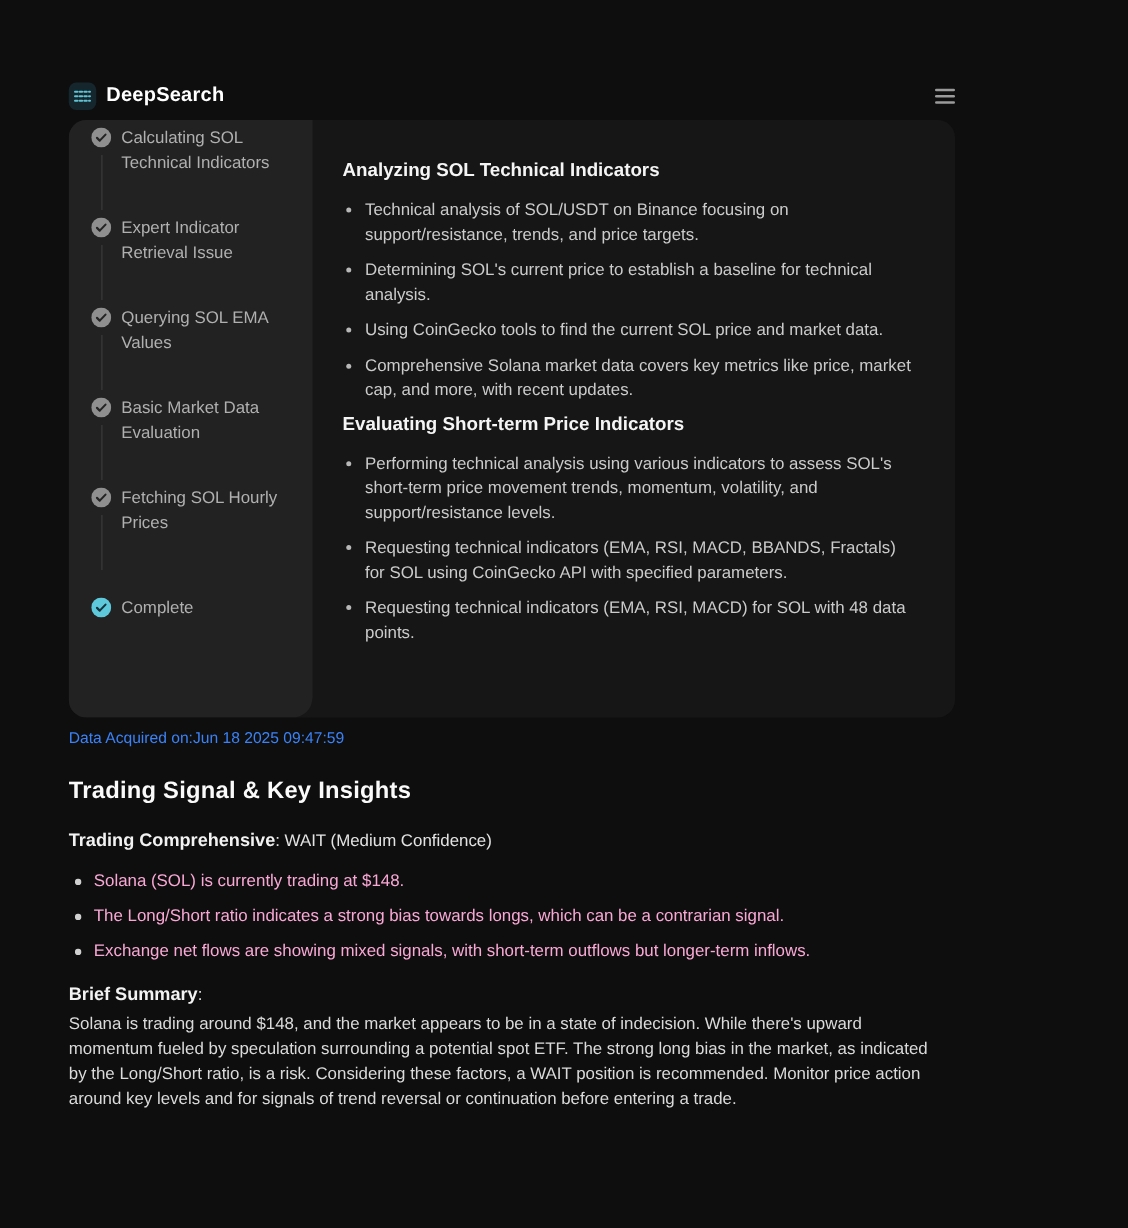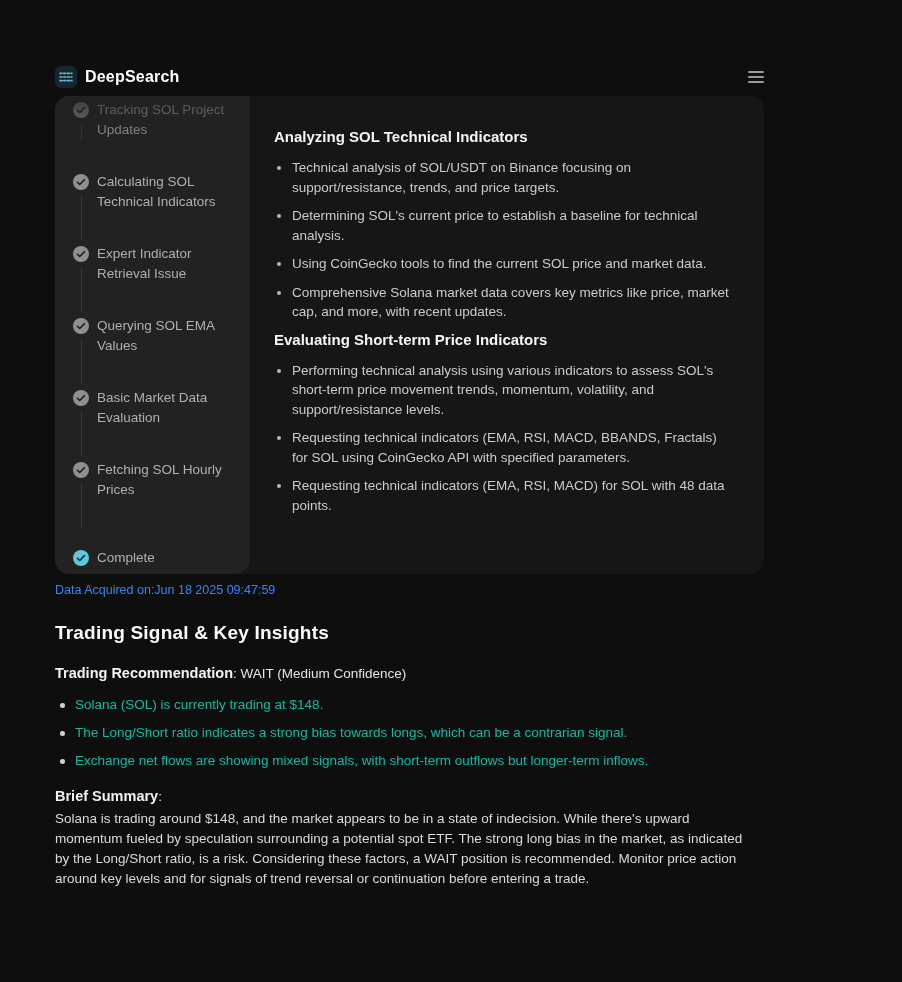--- a/index.html
+++ b/index.html
@@ -72,21 +72,21 @@
 
   
   .acquired { margin-top:9px; font-size:12.5px; color:#3b82f6; }
 
   .insights-h { margin:25px 0 0 0; font-size:19px; font-weight:700; color:#fafafa; letter-spacing:.2px; }
   .rec { margin-top:21px; font-size:13.5px; color:#e3e3e3; }
   .rec b { font-size:14.5px; color:#f2f2f2; }
   .insights-list { list-style:none; margin:14px 0 0 0; padding:0; }
   .insights-list li {
     position:relative; padding-left:20px; margin-bottom:8px;
-    font-size:13.5px; line-height:20px; color:#14b8a6;
+    font-size:13.5px; line-height:20px; color:#f9a8d4;
   }
   .insights-list li::before {
     content:""; position:absolute; left:5px; top:8px;
     width:4.5px; height:4.5px; border-radius:50%; background:#d0d0d0;
   }
   .summary-h { margin-top:17px; font-size:13.5px; color:#e3e3e3; }
   .summary-h b { font-size:14.5px; color:#f2f2f2; }
   .summary { margin-top:5px; font-size:13.5px; line-height:20px; color:#dadada; width:701px; }
 </style>
 </head>
@@ -108,29 +108,20 @@
       <div class="bar"></div>
         <div class="bar"></div>
         <div class="bar"></div>
     </div>
   </div>
 
   <div class="panel">
 
     <div class="sidebar">
 
-      <div class="step faded">
-        <span class="step-icon">
-          <svg viewBox="0 0 16 16" width="16" height="16">
-              <circle cx="8" cy="8" r="8" fill="currentColor"></circle>
-              <path d="M4.6 8.3l2.2 2.2 4.6-4.8" fill="none" stroke-width="1.7" stroke-linecap="round" stroke-linejoin="round"></path>
-            </svg>
-        </span>
-        <span class="step-label">Tracking SOL Project Updates</span>
-      </div>
 
       <div class="step">
         <span class="step-icon">
           <svg viewBox="0 0 16 16" width="16" height="16">
               <circle cx="8" cy="8" r="8" fill="currentColor"></circle>
               <path d="M4.6 8.3l2.2 2.2 4.6-4.8" fill="none" stroke-width="1.7" stroke-linecap="round" stroke-linejoin="round"></path>
             </svg>
         </span>
         <span class="step-label">Calculating SOL Technical Indicators</span>
       </div>
@@ -209,21 +200,21 @@
       </div>
 
     </div>
   </div>
 
   <div class="acquired">Data Acquired on:Jun 18 2025 09:47:59</div>
 
   <h2 class="insights-h">Trading Signal &amp; Key Insights</h2>
 
   <div class="rec">
-    <b>Trading Recommendation</b><span>: WAIT (Medium Confidence)</span>
+    <b>Trading Comprehensive</b><span>: WAIT (Medium Confidence)</span>
   </div>
 
   <ul class="insights-list">
     <li>Solana (SOL) is currently trading at $148.</li>
     <li>The Long/Short ratio indicates a strong bias towards longs, which can be a contrarian signal.</li>
     <li>Exchange net flows are showing mixed signals, with short-term outflows but longer-term inflows.</li>
   </ul>
 
   <div class="summary-h">
     <b>Brief Summary</b><span>:</span>

